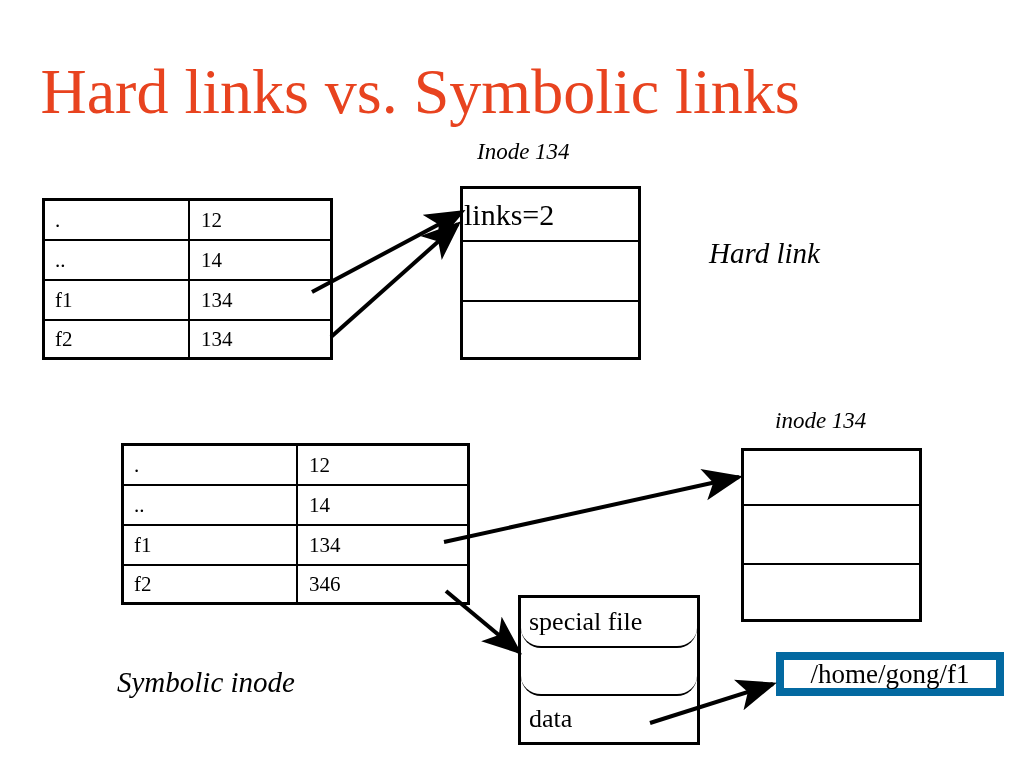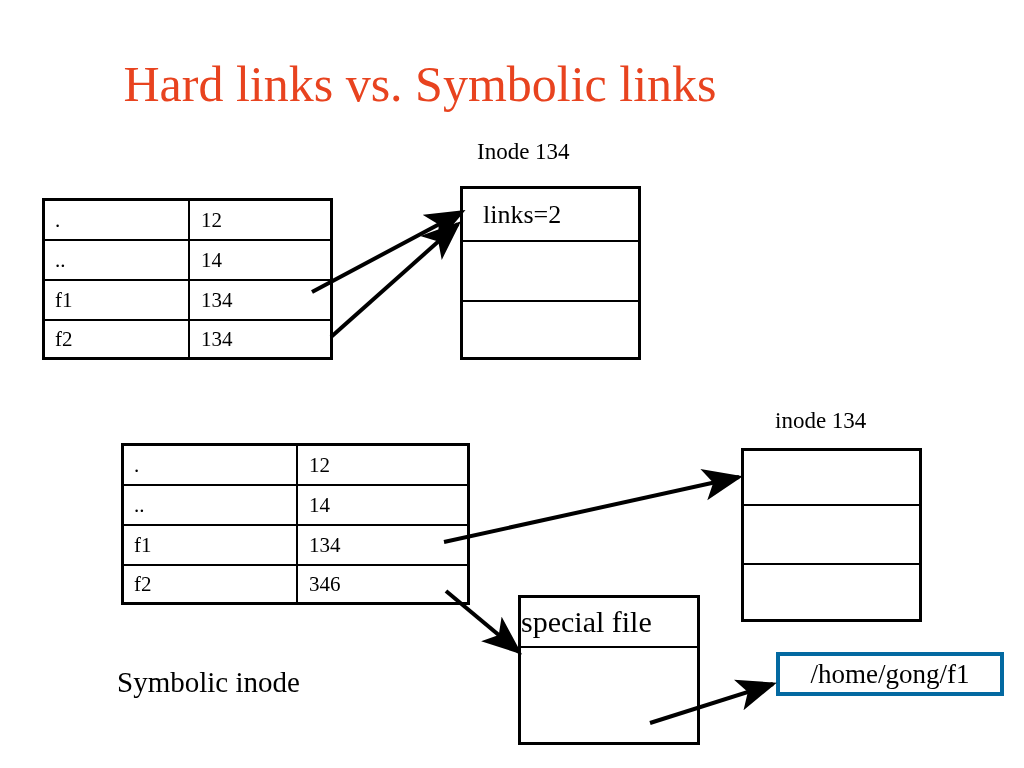--- a/index.html
+++ b/index.html
@@ -17,21 +17,21 @@
     color: #000000;
   }
 
   
   .slide-title {
     position: absolute;
     left: 0;
     top: 58px;
     width: 840px;
     text-align: center;
-    font-size: 50px;
+    font-size: 64px;
     line-height: 1.05;
     color: #E8431F;
     white-space: nowrap;
   }
 
   
   .box {
     position: absolute;
     box-sizing: border-box;
     border: 3px solid #000000;
@@ -63,42 +63,44 @@
     padding-left: 11px;
     font-size: 21px;
     flex: 1 1 auto;
     font-family: Liberation Serif, serif;
   }
 
   
   .ino-box .row {
     display: flex;
     align-items: center;
-    padding-left: 20px;
+    padding-left: 1px;
+    font-size: 30px;
+  }
+
+  .sf-box .row {
+    display: flex;
+    align-items: center;
+    padding-left: 8px;
     font-size: 26px;
-  }
-
-  .sf-box .row {
-    display: flex;
-    align-items: center;
-    padding-left: 0;
-    font-size: 30px;
+    border-radius: 20px;
   }
 
   
   .caption {
     position: absolute;
     white-space: nowrap;
+    font-style: italic;
   }
 
   
   .path-box {
     position: absolute;
     box-sizing: border-box;
-    border: 4px solid #0369a1;
+    border: 8px solid #0369a1;
     background: #ffffff;
     display: flex;
     align-items: center;
     justify-content: center;
     font-size: 27px;
     white-space: nowrap;
   }
 
   
   #arrows {
@@ -136,20 +138,21 @@
       <div class="cell-ino">134</div>
     </div>
   </div>
 
   <div class="box ino-box" style="left:460px; top:186px; width:181px; height:174px;">
     <div class="row" style="height:53px;">links=2</div>
     <div class="row" style="height:60px;"></div>
     <div class="row" style="height:55px;"></div>
   </div>
 
+  <div class="caption" style="left:709px; top:237px; font-size:29px;">Hard link</div>
 
   <div class="caption" style="left:775px; top:408px; font-size:23px;">inode 134</div>
 
   <div class="box dir-table" style="left:121px; top:443px; width:349px; height:162px;">
     <div class="row" style="height:40px;">
       <div class="cell-name" style="width:174px;">.</div>
       <div class="cell-ino">12</div>
     </div>
     <div class="row" style="height:40px;">
       <div class="cell-name" style="width:174px;">..</div>
@@ -167,20 +170,21 @@
 
   <div class="box ino-box" style="left:741px; top:448px; width:181px; height:174px;">
     <div class="row" style="height:55px;"></div>
     <div class="row" style="height:59px;"></div>
     <div class="row" style="height:54px;"></div>
   </div>
 
   <div class="box sf-box" style="left:518px; top:595px; width:182px; height:150px;">
     <div class="row" style="height:50px;">special file</div>
     <div class="row" style="height:48px;"></div>
+    <div class="row" style="height:46px;">data</div>
   </div>
 
   <div class="path-box" style="left:776px; top:652px; width:228px; height:44px;">/home/gong/f1</div>
 
   <div class="caption" style="left:117px; top:666px; font-size:29px;">Symbolic inode</div>
 
   <svg id="arrows" viewBox="0 0 1024 768" xmlns="http://www.w3.org/2000/svg">
     <defs>
       <marker id="ah" markerWidth="11" markerHeight="11" refX="9" refY="4" orient="auto" markerUnits="strokeWidth">
         <path d="M0,0 L10,4 L0,8 L2.4,4 z" fill="#000000"></path>

